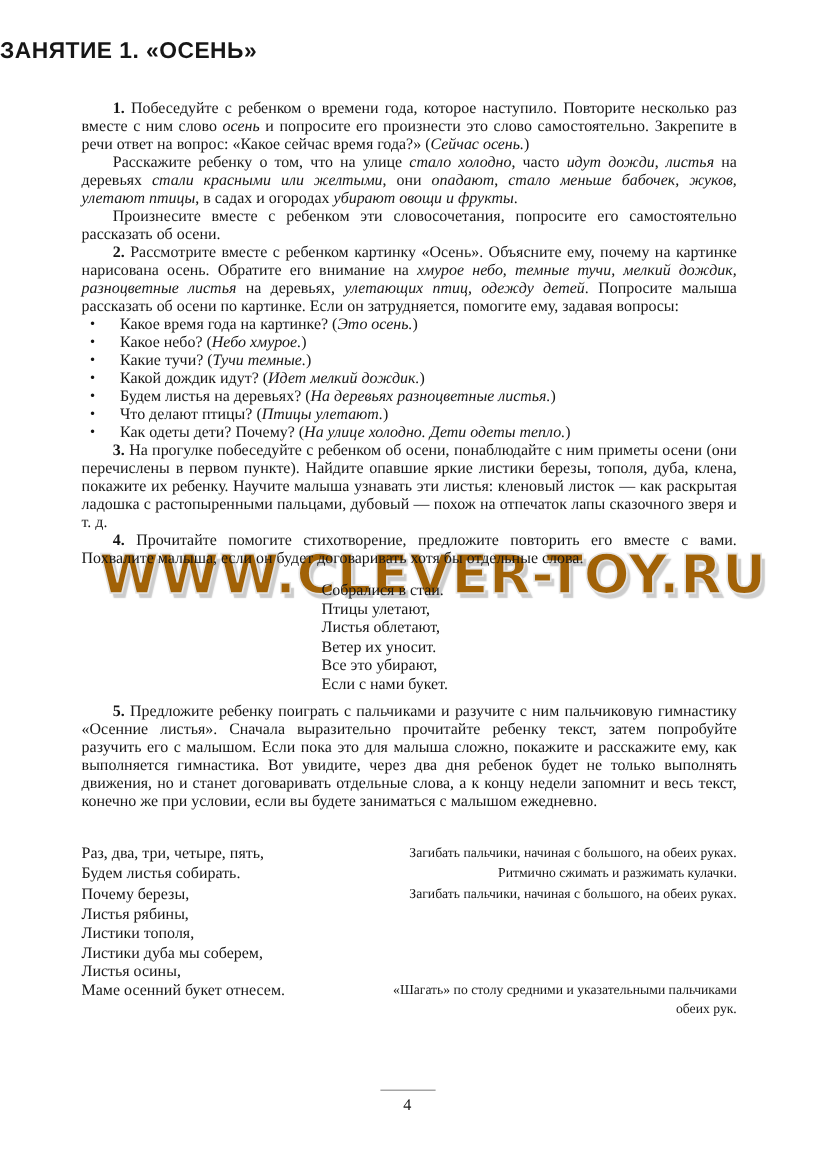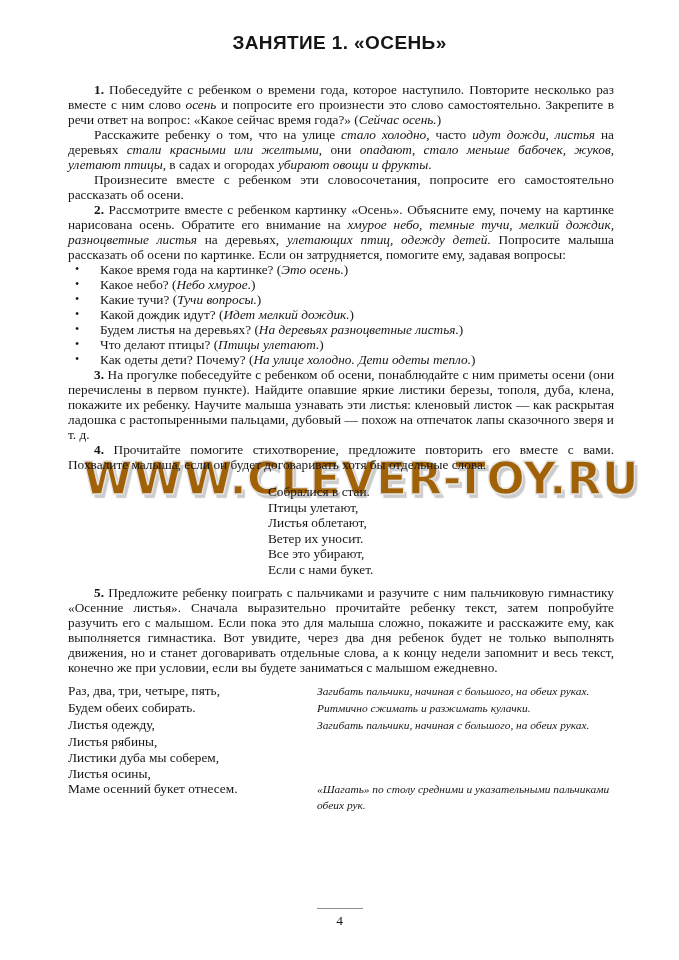--- a/index.html
+++ b/index.html
@@ -9,21 +9,21 @@
     height: 960px;
     background: #ffffff;
     color: #161616;
     font-family: "Liberation Serif", "DejaVu Serif", serif;
     overflow: hidden;
   }
   .title {
     position: relative;
     z-index: 1;
     margin: 32px 0 0 0;
-    text-align: center;
+    text-align: left;
     font-family: "Liberation Sans", "DejaVu Sans", sans-serif;
     font-weight: bold;
     font-size: 19px;
     letter-spacing: 0.4px;
   }
   .watermark {
     position: absolute;
     top: 452px;
     left: 40px;
     width: 599px;
@@ -60,33 +60,32 @@
     padding-left: 7px;
     font-size: 12px;
     line-height: 15px;
   }
   .bullet-row .bullet-text { flex: 1 1 auto; text-align: left; }
   .poem {
     margin: 12px 0 8px 200px;
     text-align: left;
     line-height: 15.5px;
   }
-  .twocol { margin-top: 8px; }
+  .twocol { margin-top: 28px; }
   .g-row {
     display: grid;
     grid-template-columns: 249px 1fr;
     align-items: start;
     min-height: 15.9px;
   }
   .g-left { font-size: 13.3px; line-height: 15.9px; text-align: left; }
   .g-right {
-    font-style: italic;
     font-size: 11.4px;
     line-height: 15.9px;
-    text-align: left;
+    text-align: right;
     padding-top: 1px;
   }
   .footer {
     position: absolute;
     z-index: 1;
     left: 0;
     right: 0;
     top: 908px;
     text-align: center;
   }
@@ -115,21 +114,21 @@
         <div class="bullet-row">
           <span class="marker">•</span>
           <span class="bullet-text"><span>Какое время года на картинке? (</span><span class="it">Это осень.</span><span>)</span></span>
         </div>
         <div class="bullet-row">
           <span class="marker">•</span>
           <span class="bullet-text"><span>Какое небо? (</span><span class="it">Небо хмурое.</span><span>)</span></span>
         </div>
         <div class="bullet-row">
           <span class="marker">•</span>
-          <span class="bullet-text"><span>Какие тучи? (</span><span class="it">Тучи вопросы.</span><span>)</span></span>
+          <span class="bullet-text"><span>Какие тучи? (</span><span class="it">Тучи темные.</span><span>)</span></span>
         </div>
         <div class="bullet-row">
           <span class="marker">•</span>
           <span class="bullet-text"><span>Какой дождик идут? (</span><span class="it">Идет мелкий дождик.</span><span>)</span></span>
         </div>
         <div class="bullet-row">
           <span class="marker">•</span>
           <span class="bullet-text"><span>Будем листья на деревьях? (</span><span class="it">На деревьях разноцветные листья.</span><span>)</span></span>
         </div>
         <div class="bullet-row">
@@ -151,29 +150,33 @@
         <div class="poem-line">Все это убирают,</div>
         <div class="poem-line">Если с нами букет.</div>
       </div>
     <p class="para"><span class="bd">5.</span><span> Предложите ребенку поиграть с пальчиками и разучите с ним пальчиковую гимнастику «Осенние листья». Сначала выразительно прочитайте ребенку текст, затем попробуйте разучить его с малышом. Если пока это для малыша сложно, покажите и расскажите ему, как выполняется гимнастика. Вот увидите, через два дня ребенок будет не только выполнять движения, но и станет договаривать отдельные слова, а к концу недели запомнит и весь текст, конечно же при условии, если вы будете заниматься с малышом ежедневно.</span></p>
     <div class="twocol" id="twocol">
         <div class="g-row">
           <div class="g-left">Раз, два, три, четыре, пять,</div>
           <div class="g-right">Загибать пальчики, начиная с большого, на обеих руках.</div>
         </div>
         <div class="g-row">
-          <div class="g-left">Будем обеих собирать.</div>
+          <div class="g-left">Будем листья собирать.</div>
           <div class="g-right">Ритмично сжимать и разжимать кулачки.</div>
         </div>
         <div class="g-row">
-          <div class="g-left">Листья одежду,</div>
+          <div class="g-left">Почему березы,</div>
           <div class="g-right">Загибать пальчики, начиная с большого, на обеих руках.</div>
         </div>
         <div class="g-row">
           <div class="g-left">Листья рябины,</div>
+          <div class="g-right"></div>
+        </div>
+        <div class="g-row">
+          <div class="g-left">Листики тополя,</div>
           <div class="g-right"></div>
         </div>
         <div class="g-row">
           <div class="g-left">Листики дуба мы соберем,</div>
           <div class="g-right"></div>
         </div>
         <div class="g-row">
           <div class="g-left">Листья осины,</div>
           <div class="g-right"></div>
         </div>

